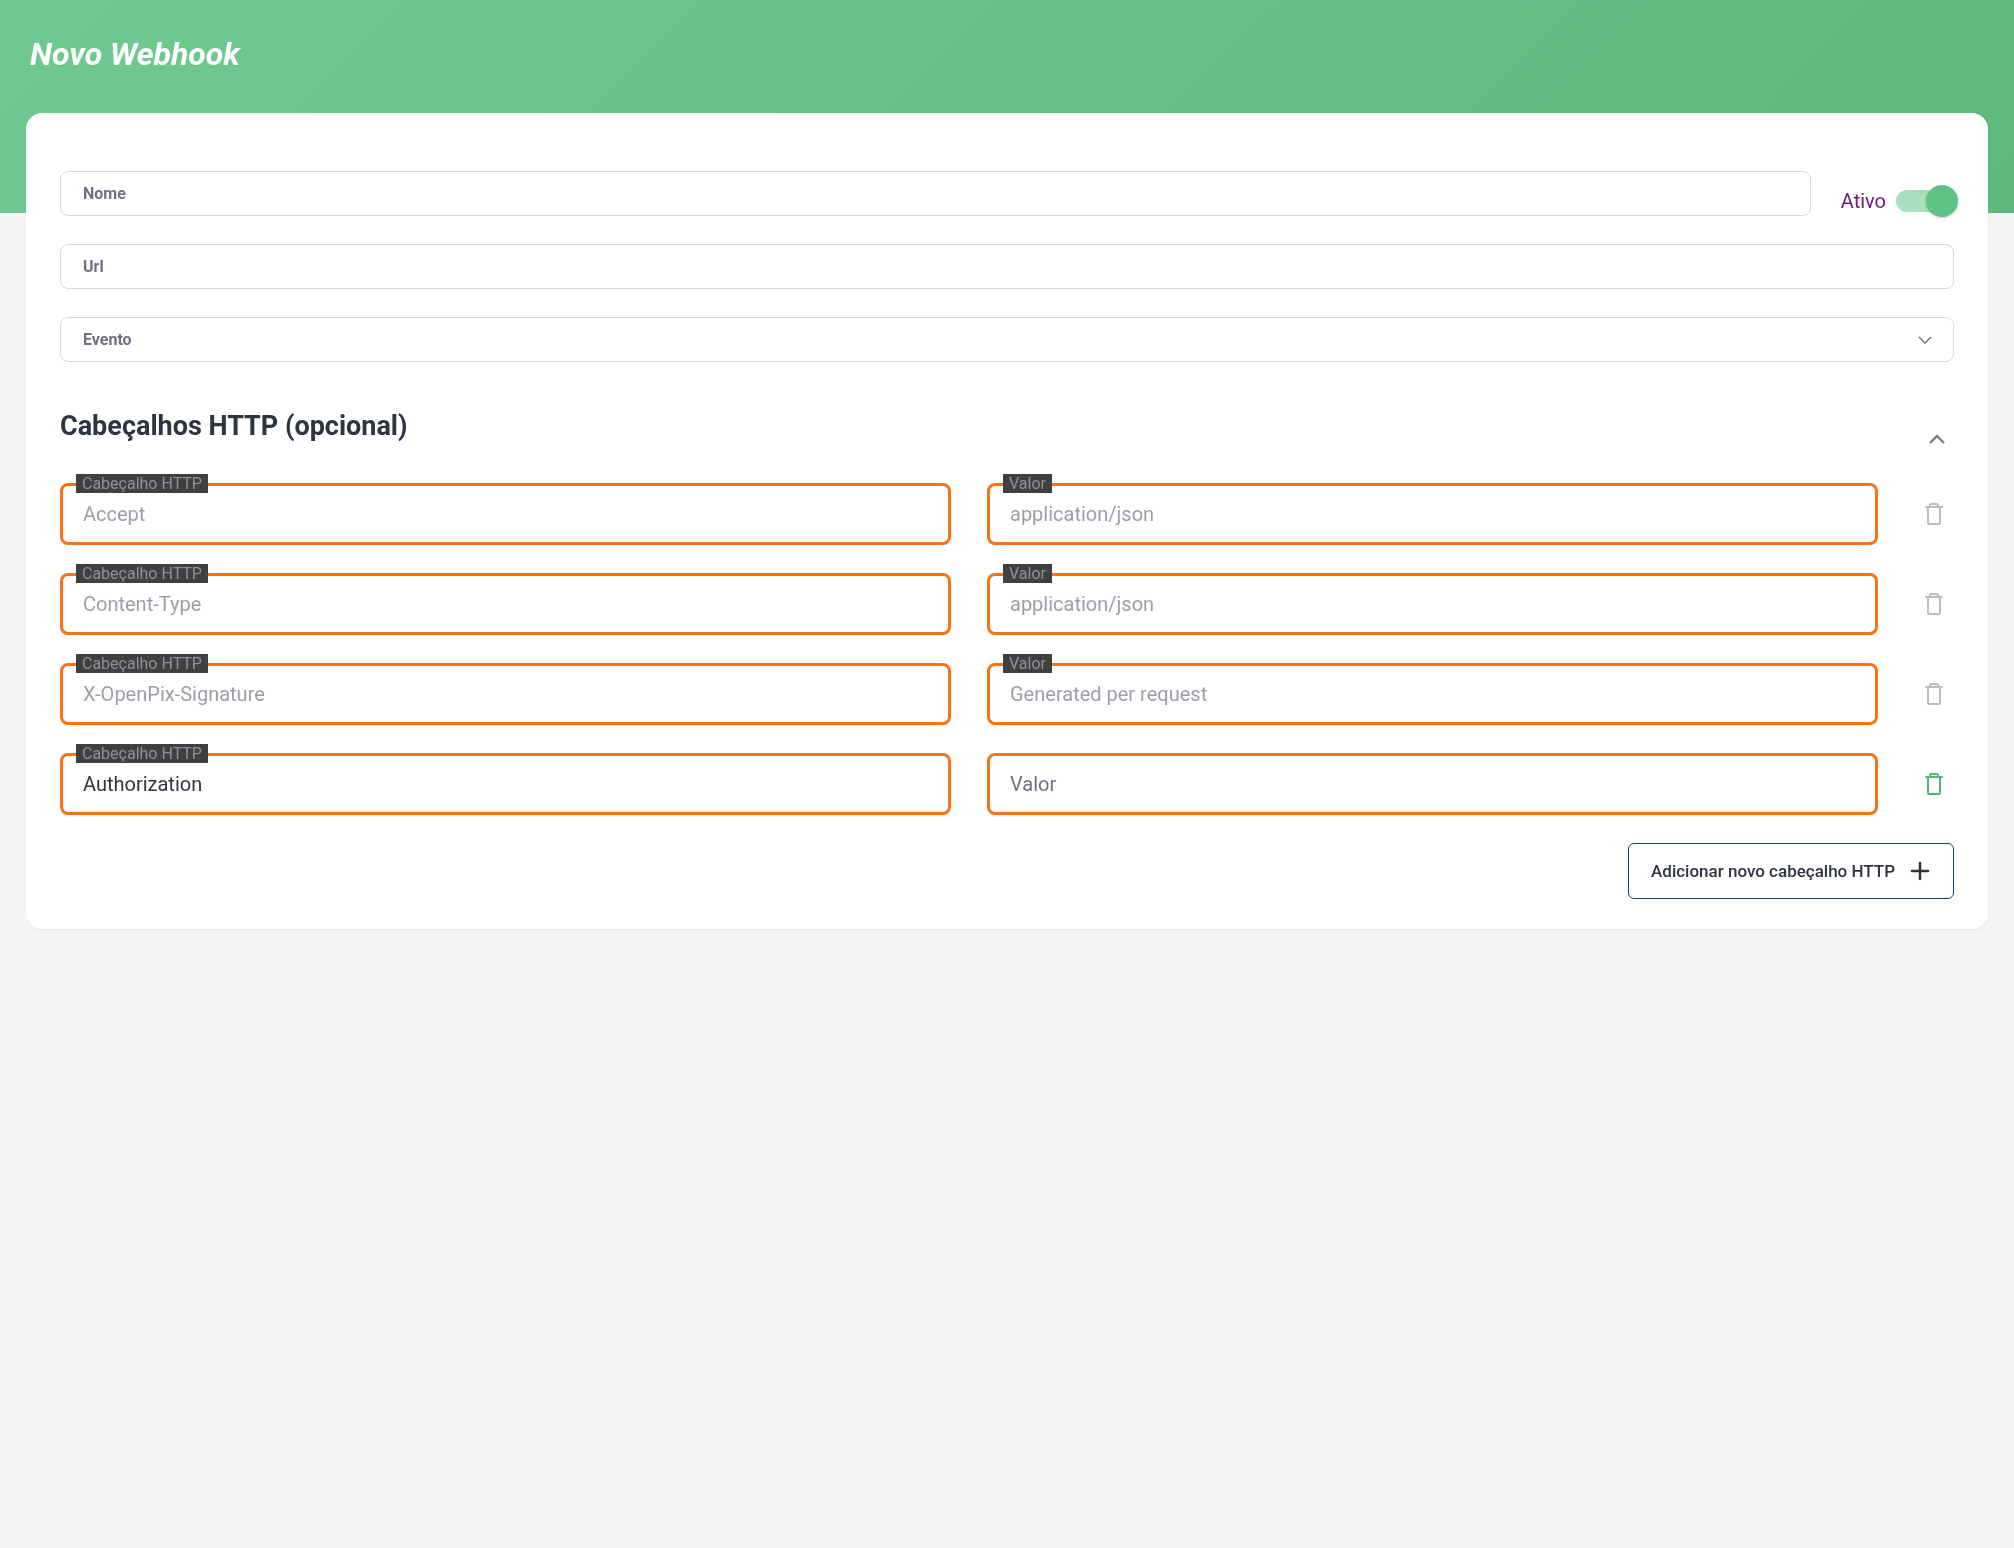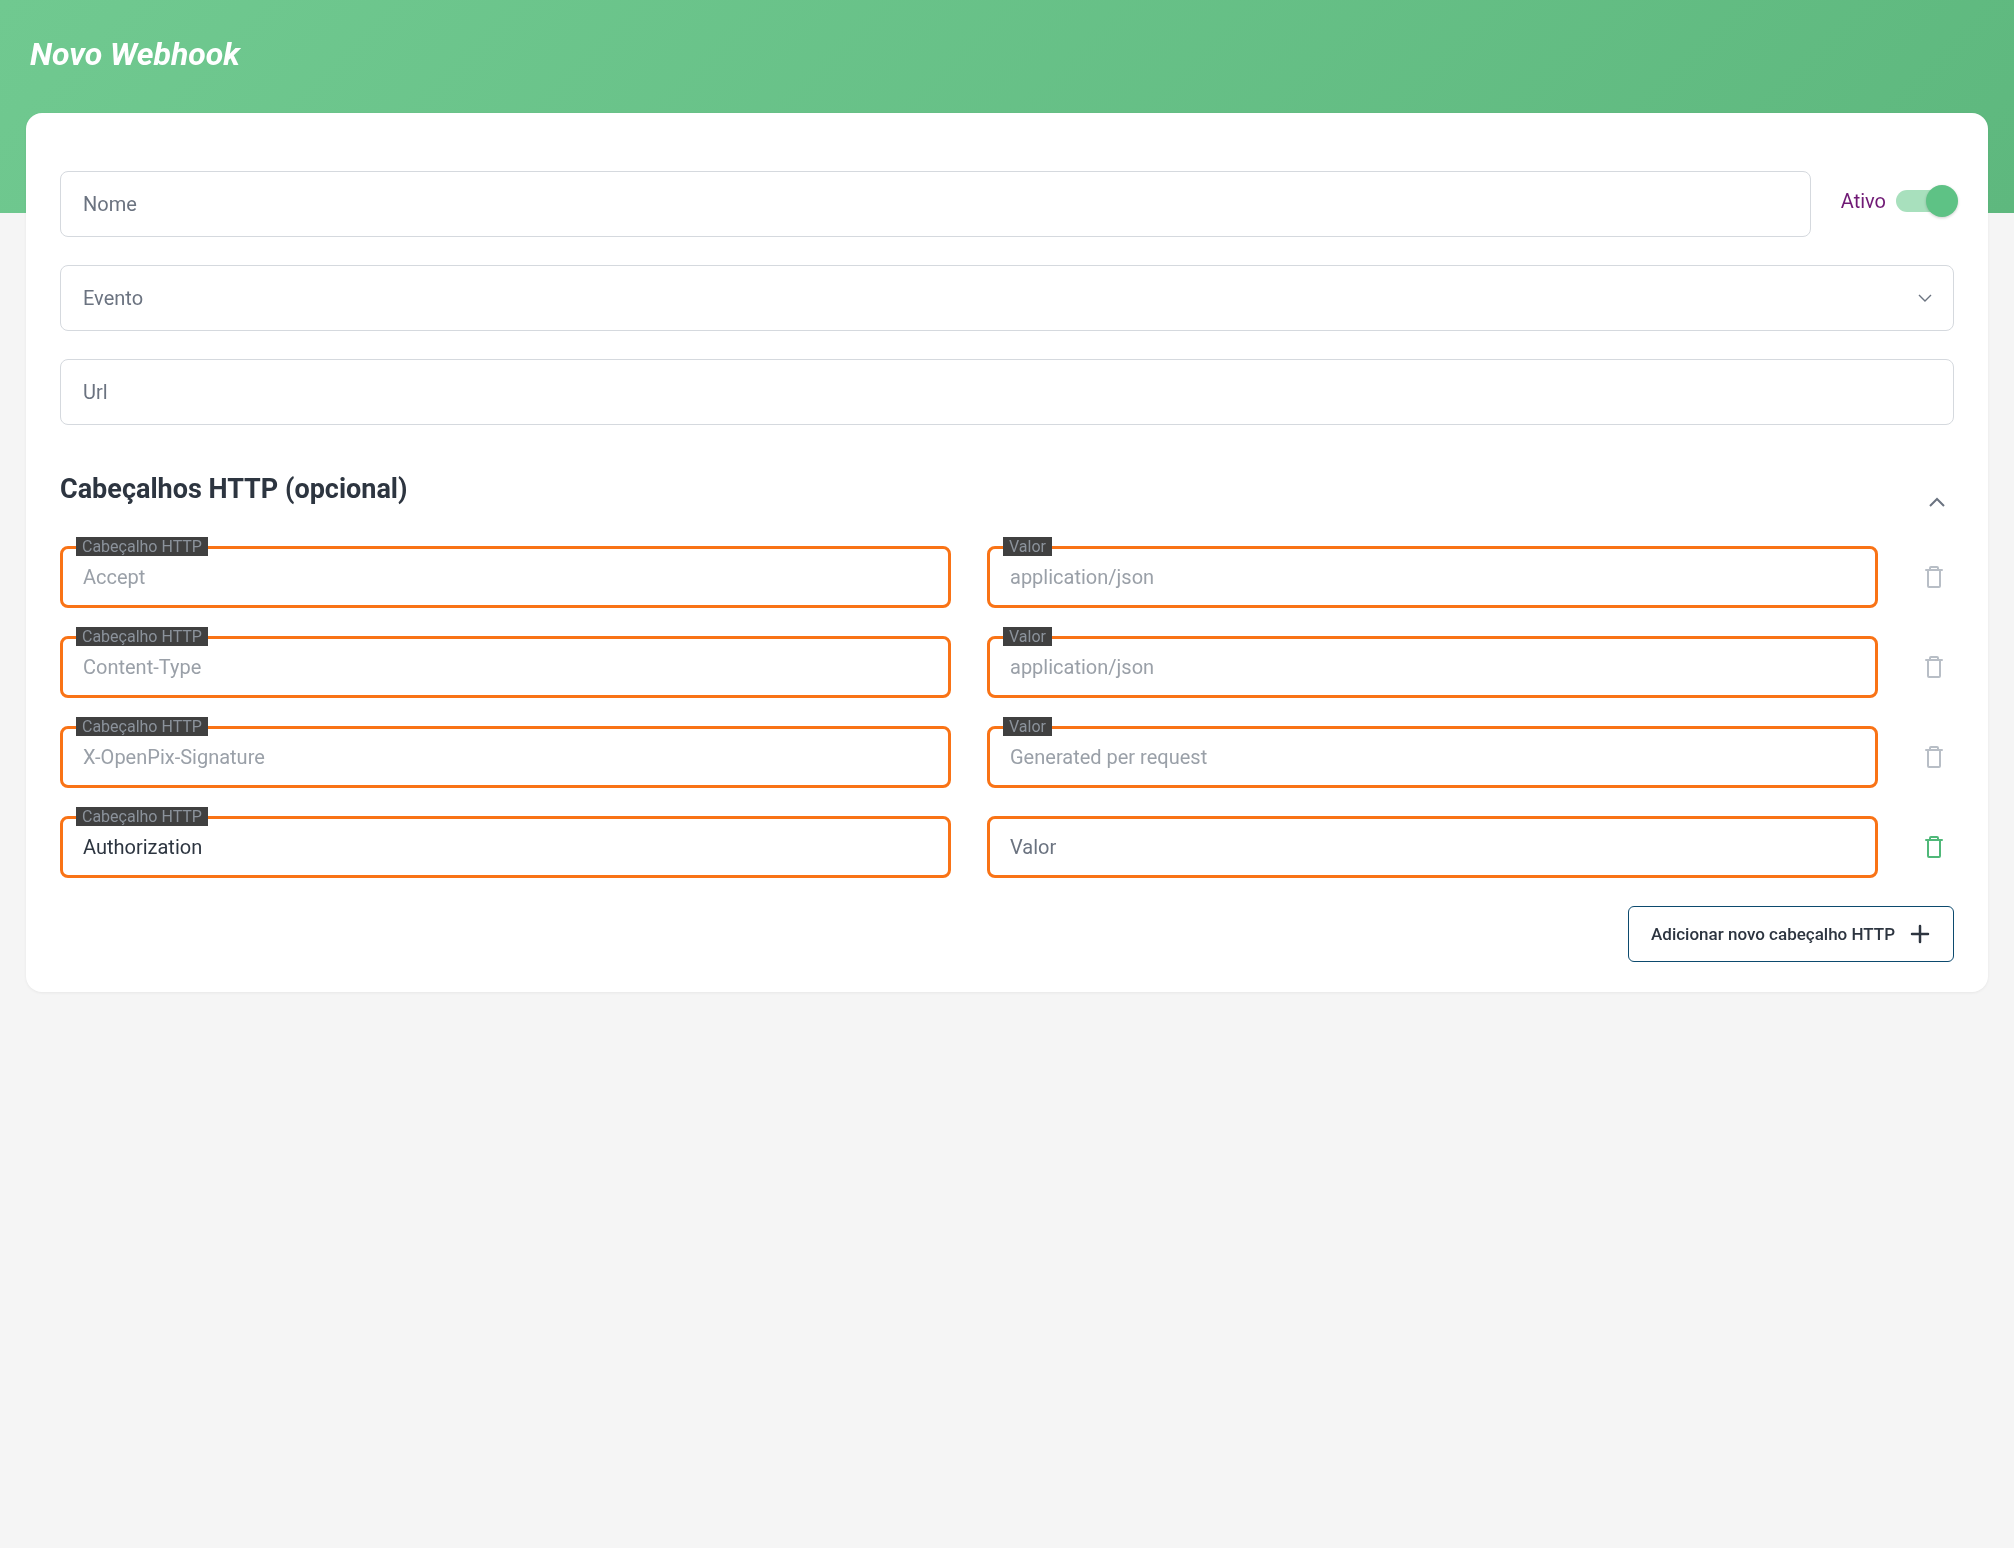--- a/index.html
+++ b/index.html
@@ -34,28 +34,29 @@
       gap: 30px;
       align-items: flex-start;
       margin-bottom: 28px;
     }
     .field-wrapper {
       position: relative;
       flex: 1;
     }
     .text-input, .select-input {
       width: 100%;
-      padding: 20px 22px;
-      font-size: 20px;
+      padding: 12px 22px;
+      font-size: 16px;
       color: #2d3540;
       border: 1px solid #d5d9de;
       border-radius: 8px;
       background: #fff;
       font-family: inherit;
       outline: none;
+      font-weight: bold;
     }
     .text-input::placeholder, .select-input::placeholder {
       color: #6b7380;
     }
     .select-wrapper {
       position: relative;
     }
     .select-caret {
       position: absolute;
       right: 22px;
@@ -216,33 +217,33 @@
     </div>
     <div class="toggle-group">
       <span class="toggle-label">Ativo</span>
       <div class="toggle">
         <div class="toggle-knob"></div>
       </div>
     </div>
   </div>
 
   <div class="full-row">
+    <div class="field-wrapper">
+      <input type="text" class="text-input" placeholder="Url" style="">
+    </div>
+  </div>
+
+  <div class="full-row">
     <div class="field-wrapper select-wrapper">
       <input type="text" class="text-input" readonly="" placeholder="Evento" style="">
       <span class="select-caret">
         <svg width="14" height="8" viewBox="0 0 14 8">
             <path d="M1 1 L7 7 L13 1" fill="none" stroke="currentColor" stroke-width="1.4"></path>
           </svg>
       </span>
-    </div>
-  </div>
-
-  <div class="full-row">
-    <div class="field-wrapper">
-      <input type="text" class="text-input" placeholder="Url" style="">
     </div>
   </div>
 
   <div class="section-header-row">
     <div>
       <h2 class="section-heading">Cabeçalhos HTTP (opcional)</h2>
     </div>
     <button class="collapse-btn">
       <span>
         <svg width="18" height="11" viewBox="0 0 18 11">

